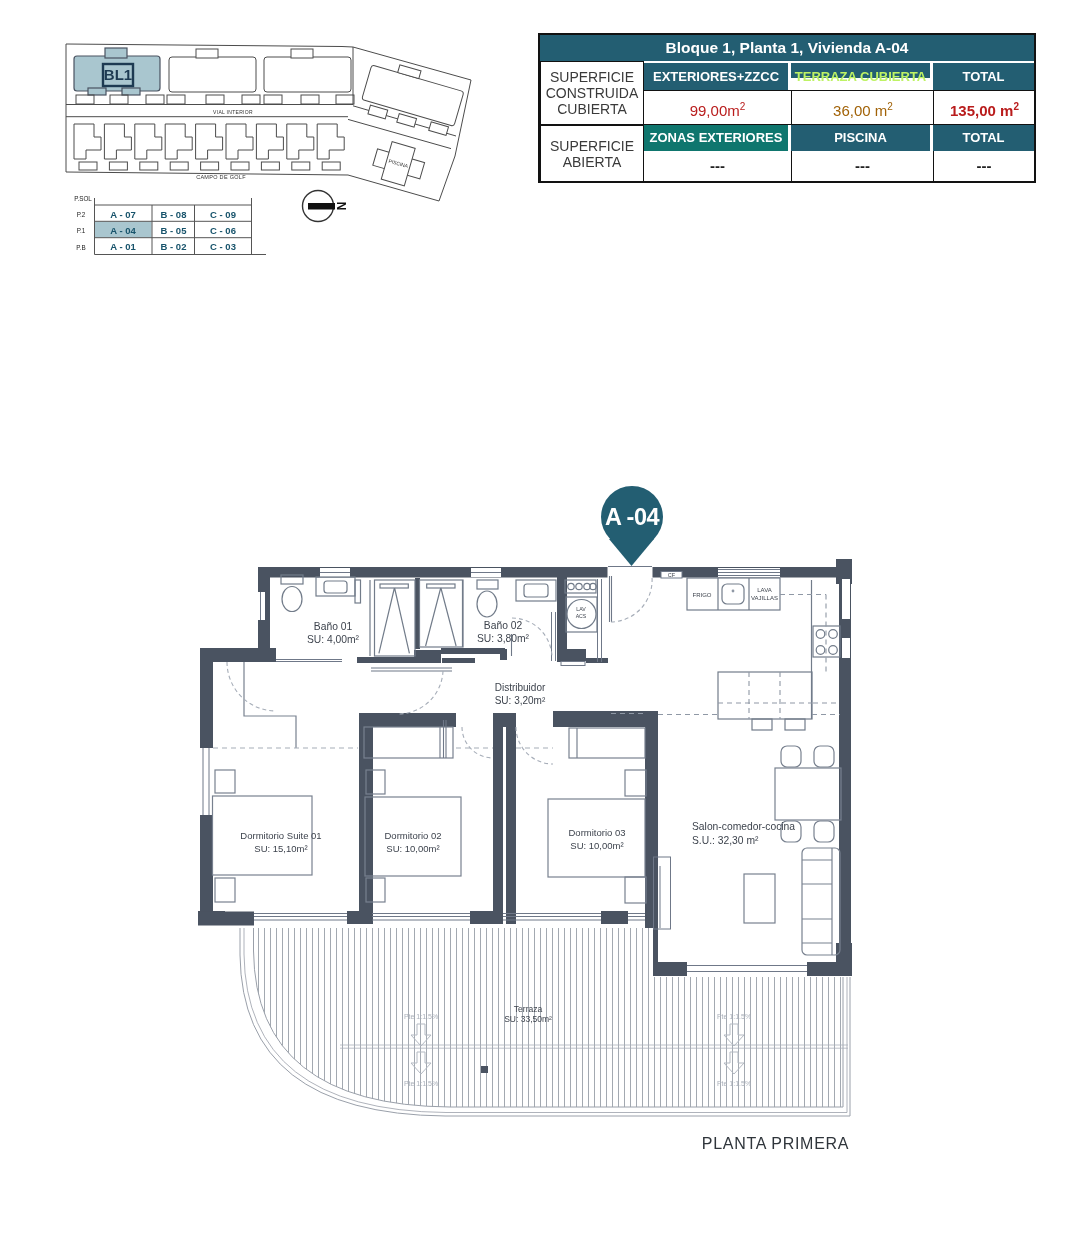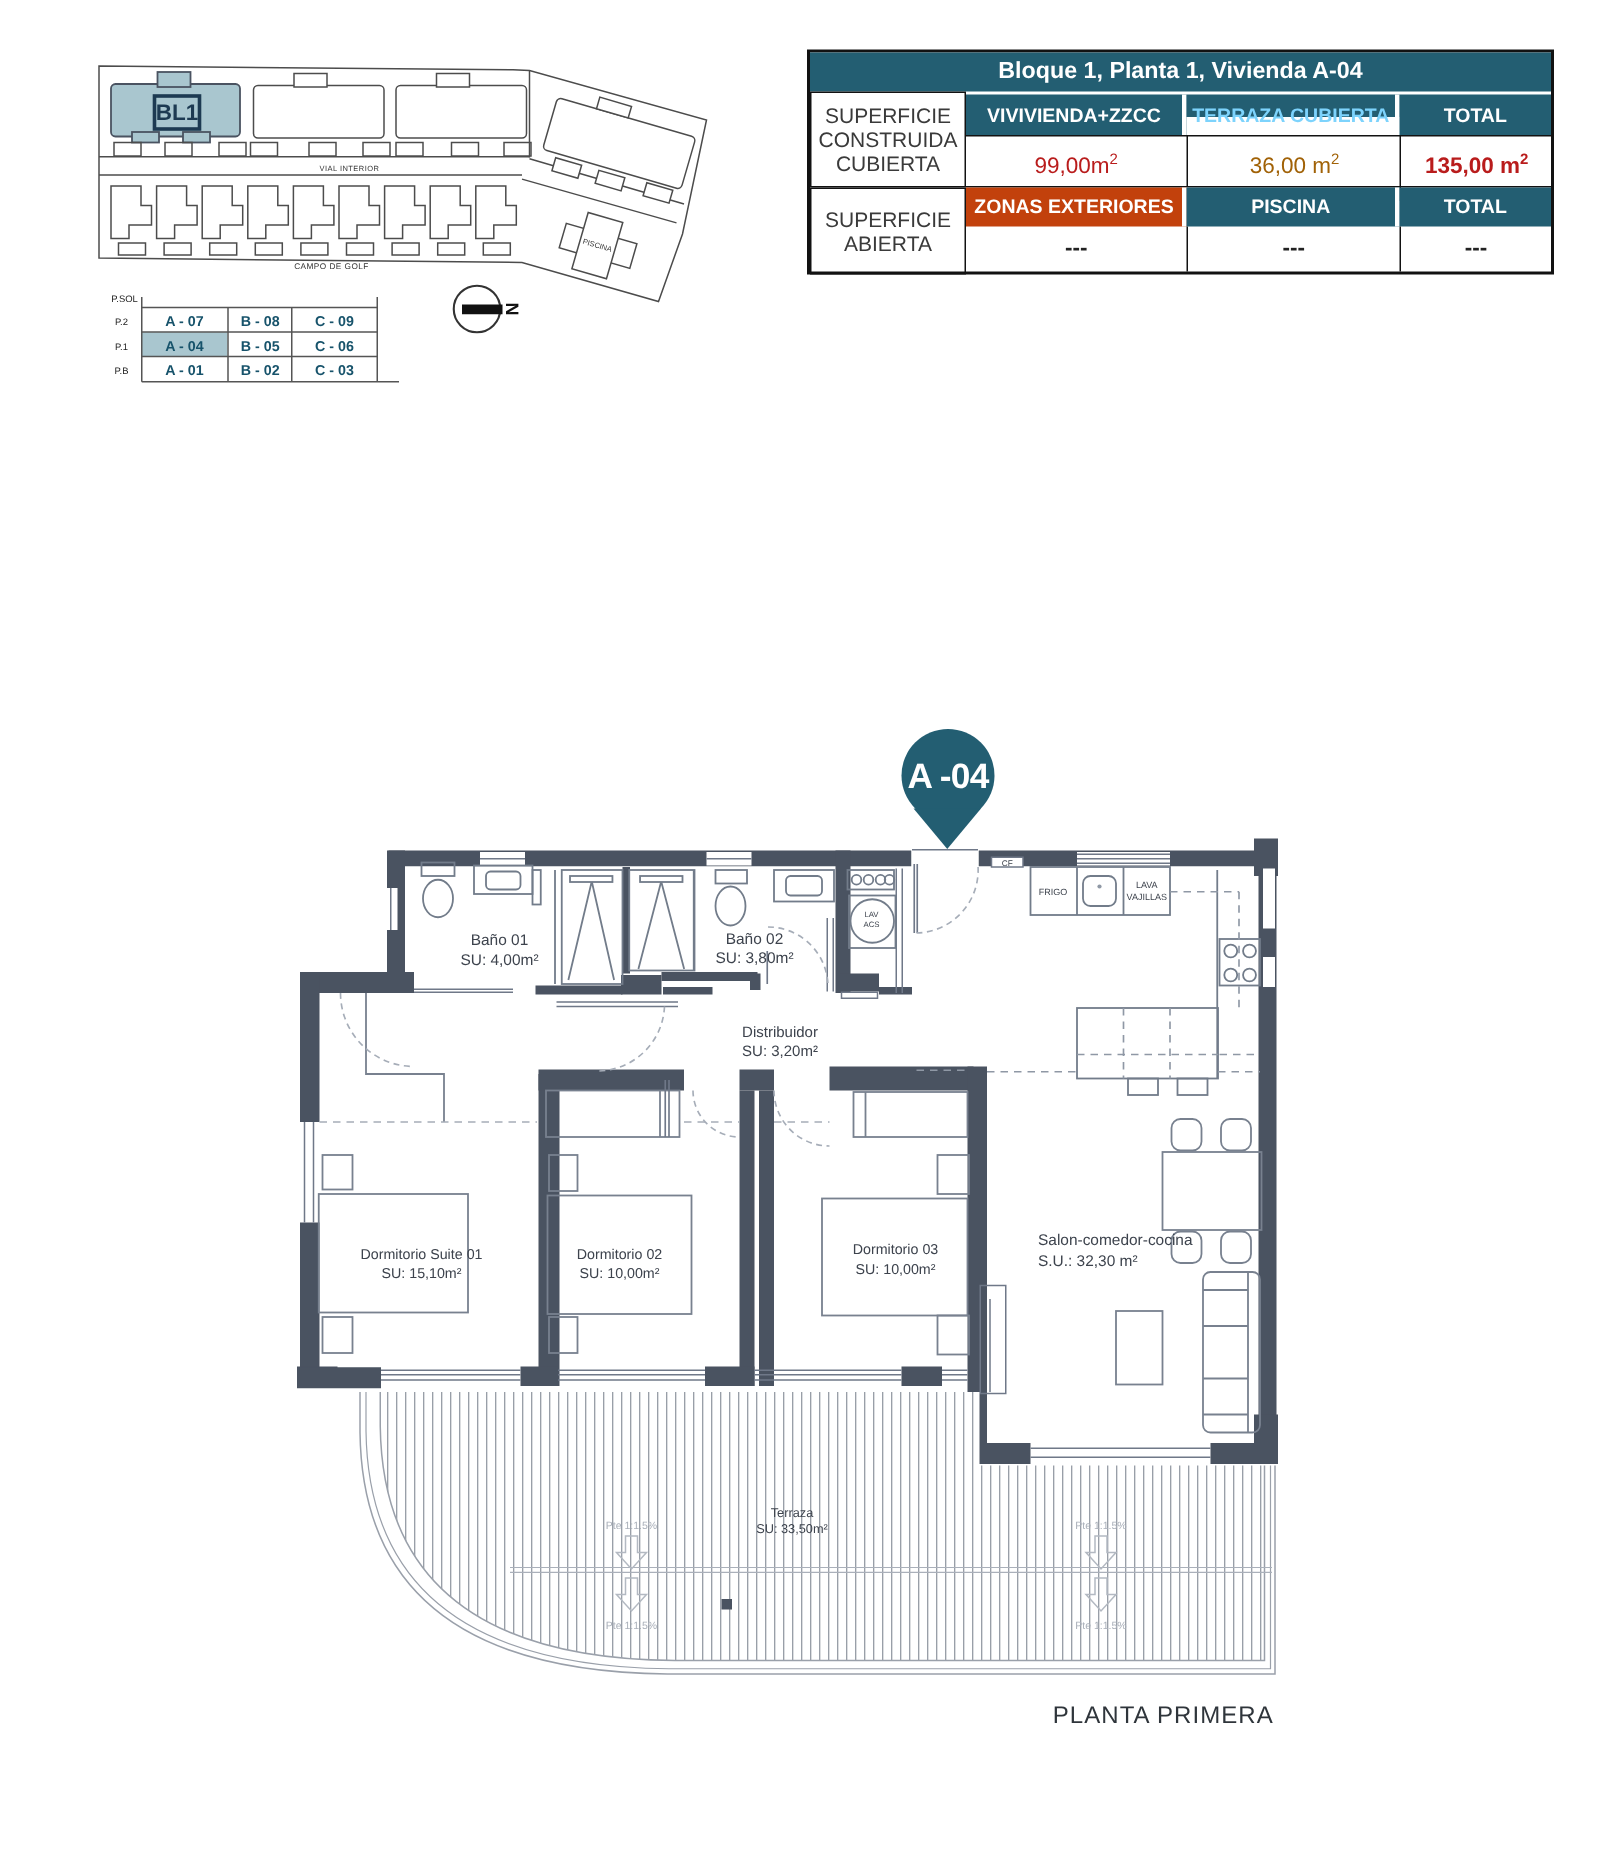--- a/index.html
+++ b/index.html
@@ -293,26 +293,26 @@
 </g>
 <text x="734" y="1019" font-size="7" fill="#aab0ba" text-anchor="middle">Pte 1:1.5%</text>
 <text x="734" y="1086" font-size="7" fill="#aab0ba" text-anchor="middle">Pte 1:1.5%</text>
 <text x="775.5" y="1148.8" font-size="16" fill="#2f353b" text-anchor="middle" letter-spacing="0.7">PLANTA PRIMERA</text>
 </svg>
 
 <div style="position:absolute;left:538px;top:33px;width:498px;height:150px;border:2px solid #121212;box-sizing:border-box;background:#fff">
   <div style="position:absolute;left:0;top:0;width:494px;height:26px;background:#235e72;color:#fff;font-weight:bold;font-size:15.5px;text-align:center;line-height:26px">Bloque 1, Planta 1, Vivienda A-04</div>
   <div style="position:absolute;left:0;top:26px;width:104px;height:64px;border:1px solid #121212;box-sizing:border-box;display:flex;align-items:center;justify-content:center;text-align:center;color:#3a3a3a;font-size:14px;line-height:16px">SUPERFICIE<br>CONSTRUIDA<br>CUBIERTA</div>
   <div style="position:absolute;left:0;top:90px;width:104px;height:58px;border:1px solid #121212;box-sizing:border-box;display:flex;align-items:center;justify-content:center;text-align:center;color:#3a3a3a;font-size:14px;line-height:16px">SUPERFICIE<br>ABIERTA</div>
-  <div style="position:absolute;left:104px;top:27.5px;width:147px;height:27px;background:#235e72;color:#fff;font-weight:bold;font-size:13px;text-align:center;line-height:27px;box-sizing:border-box;border-right:3px solid #fff">VIVIVIENDA+ZZCC</div>
-  <div style="position:absolute;left:251px;top:27.5px;width:142px;height:15px;background:#235e72;color:#7dd3fc;font-weight:bold;font-size:13px;text-align:center;line-height:27px;box-sizing:border-box;border-right:3px solid #fff">TERRAZA CUBIERTA</div>
+  <div style="position:absolute;left:104px;top:27.5px;width:147px;height:27px;background:#235e72;color:#fff;font-weight:bold;font-size:13px;text-align:center;line-height:27px;box-sizing:border-box;border-right:3px solid #fff">EXTERIORES+ZZCC</div>
+  <div style="position:absolute;left:251px;top:27.5px;width:142px;height:15px;background:#235e72;color:#bef264;font-weight:bold;font-size:13px;text-align:center;line-height:27px;box-sizing:border-box;border-right:3px solid #fff">TERRAZA CUBIERTA</div>
   <div style="position:absolute;left:393px;top:27.5px;width:101px;height:27px;background:#235e72;color:#fff;font-weight:bold;font-size:13px;text-align:center;line-height:27px">TOTAL</div>
   <div style="position:absolute;left:104px;top:54.5px;width:390px;height:35px;border-top:1px solid #121212;border-bottom:1px solid #121212;box-sizing:border-box"></div>
   <div style="position:absolute;left:104px;top:55px;width:147px;height:34px;color:#b91c1c;font-size:15px;text-align:center;line-height:34px">99,00m<sup style="font-size:10px">2</sup></div>
   <div style="position:absolute;left:251px;top:55px;width:142px;height:34px;color:#a16207;font-size:15px;text-align:center;line-height:34px;border-left:1px solid #121212">36,00 m<sup style="font-size:10px">2</sup></div>
   <div style="position:absolute;left:393px;top:55px;width:101px;height:44px;color:#b91c1c;font-size:15px;font-weight:bold;text-align:center;line-height:34px;border-left:1px solid #121212">135,00 m<sup style="font-size:10px">2</sup></div>
-  <div style="position:absolute;left:104px;top:90px;width:147px;height:26px;background:#c2410c;color:#fff;font-weight:bold;font-size:13px;text-align:center;line-height:26px;box-sizing:border-box;border-right:3px solid #fff">ZONAS EXTERIORES</div>
+  <div style="position:absolute;left:104px;top:90px;width:147px;height:26px;background:#0f766e;color:#fff;font-weight:bold;font-size:13px;text-align:center;line-height:26px;box-sizing:border-box;border-right:3px solid #fff">ZONAS EXTERIORES</div>
   <div style="position:absolute;left:251px;top:90px;width:142px;height:26px;background:#235e72;color:#fff;font-weight:bold;font-size:13px;text-align:center;line-height:26px;box-sizing:border-box;border-right:3px solid #fff">PISCINA</div>
   <div style="position:absolute;left:393px;top:90px;width:101px;height:26px;background:#235e72;color:#fff;font-weight:bold;font-size:13px;text-align:center;line-height:26px">TOTAL</div>
   <div style="position:absolute;left:104px;top:116px;width:147px;height:30px;color:#222;font-weight:bold;font-size:15px;text-align:center;line-height:30px">---</div>
   <div style="position:absolute;left:251px;top:116px;width:142px;height:30px;color:#222;font-weight:bold;font-size:15px;text-align:center;line-height:30px;border-left:1px solid #121212;box-sizing:border-box">---</div>
   <div style="position:absolute;left:393px;top:116px;width:101px;height:30px;color:#222;font-weight:bold;font-size:15px;text-align:center;line-height:30px;border-left:1px solid #121212;box-sizing:border-box">---</div>
 </div>
 
 </body></html>

